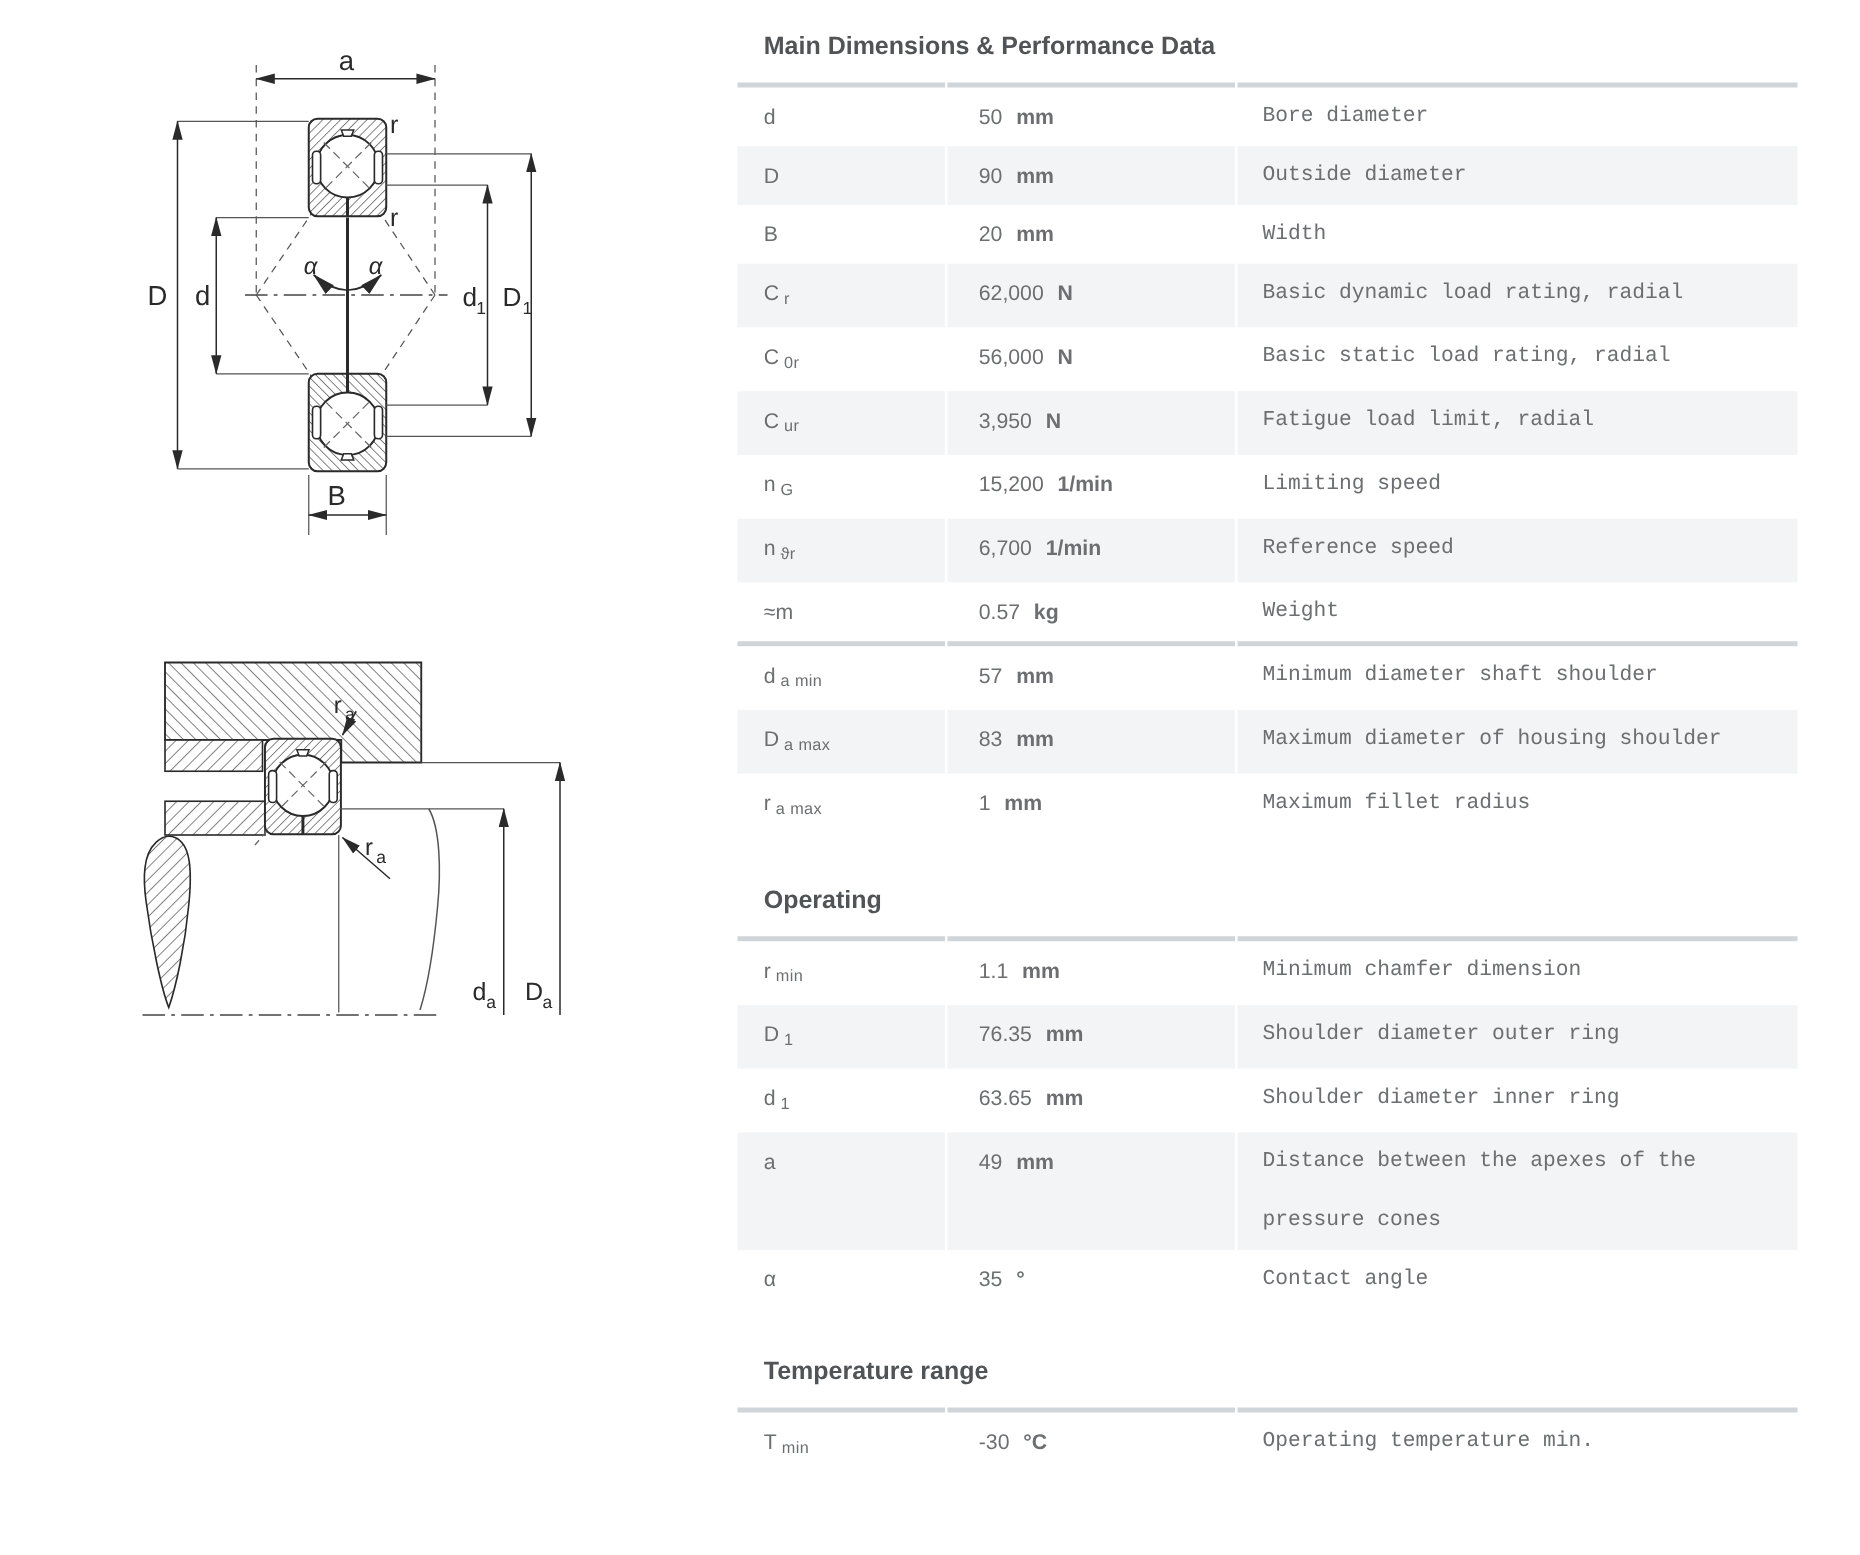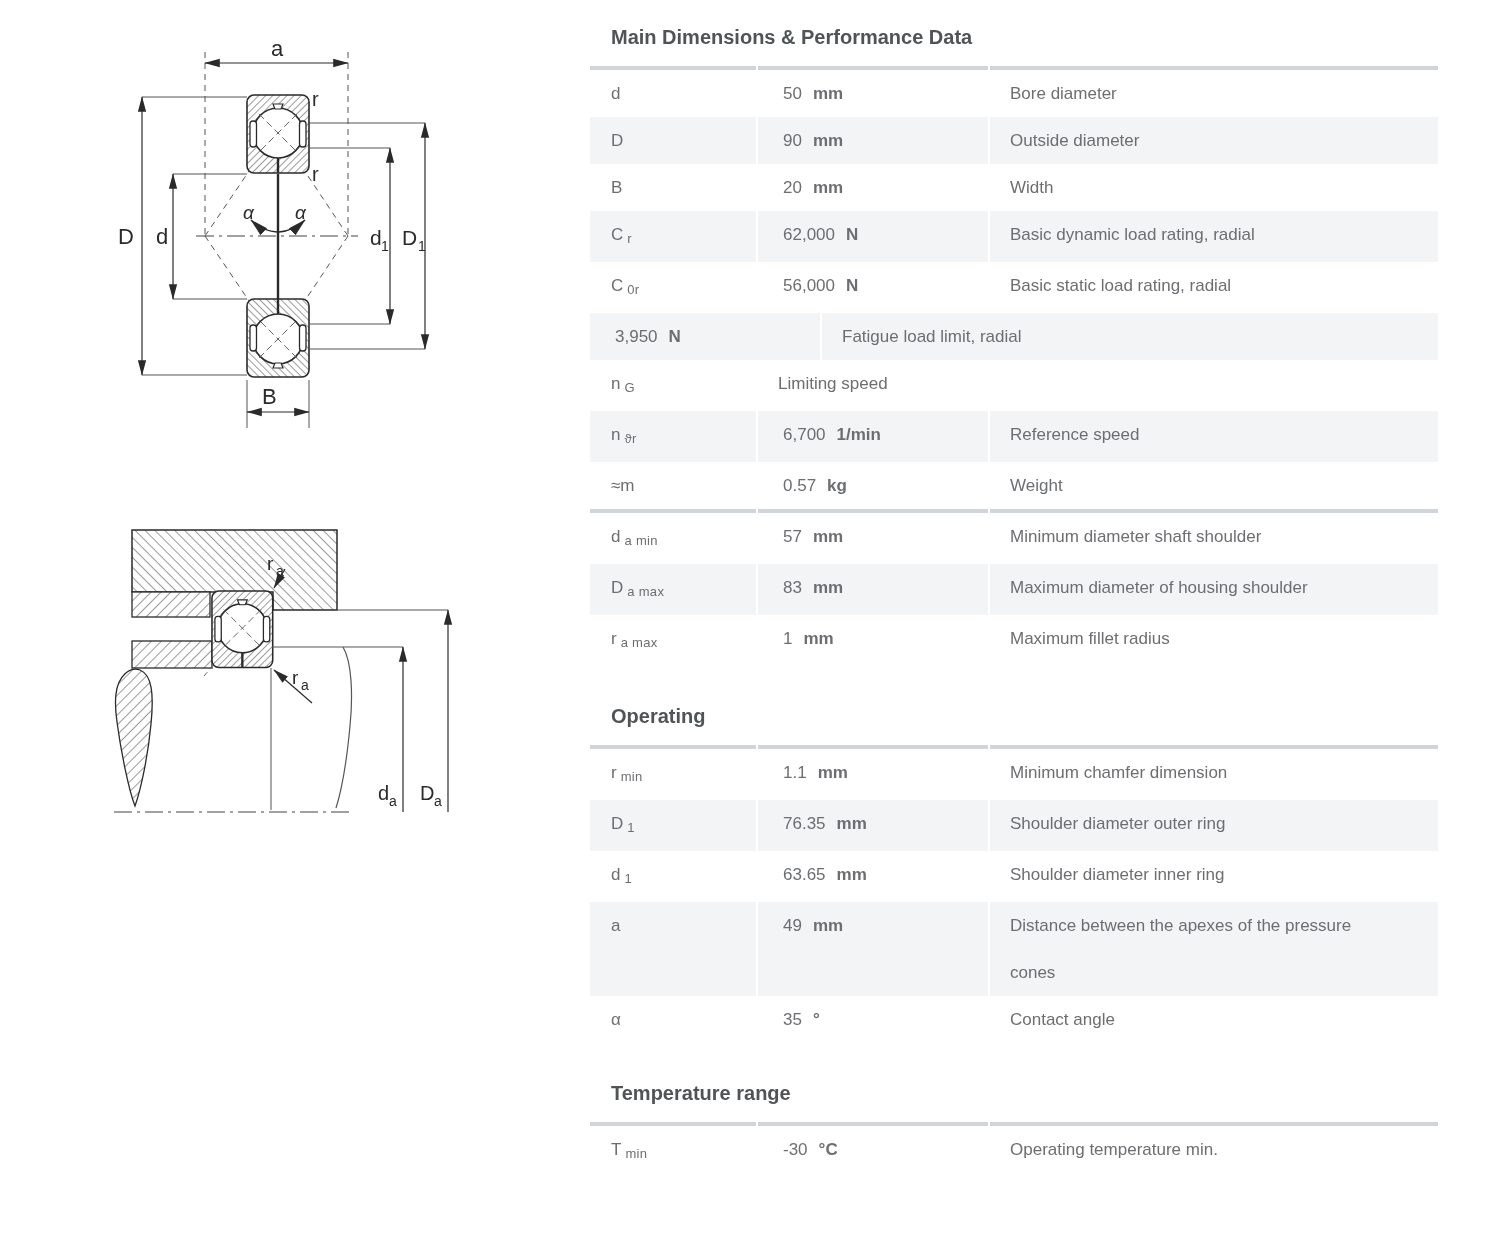--- a/index.html
+++ b/index.html
@@ -10,21 +10,21 @@
   h2.sec-title{font-size:20px;line-height:24px;font-weight:bold;color:#515457;
         margin:38px 0 17px 21px;}
   .section:first-child h2.sec-title{margin-top:4px;}
   .spec-table{width:100%;}
   .trow{display:flex;gap:2px;min-height:47px;font-size:17px;line-height:47px;}
   .trow > div{box-sizing:border-box;background:#fff;}
   .trow.alt > div{background:#f3f4f6;}
   .spec-table .trow:first-child > div{border-top:4px solid #cfd5d9;}
   .c1{width:166px;padding-left:21px;flex:none;}
   .c2{width:230px;padding-left:25px;flex:none;}
-  .c3{flex:1;padding-left:20px;padding-right:42px;}
+  .c3{flex:1;padding-left:20px;padding-right:42px;font-family:Liberation Mono, monospace;}
   .c1 sub,.sub{font-size:13px;margin-left:4px;vertical-align:-3px;letter-spacing:0.3px;}
   .unit{margin-left:11px;font-weight:bold;}
   svg text{font-family:"Liberation Sans",sans-serif;fill:#2a2a2a;}
   .it{font-style:italic;}
 </style>
 </head>
 <body>
 
 <div class="page">
 
@@ -178,25 +178,27 @@
             <div class="c1"><span>C</span><sub>r</sub></div>
             <div class="c2"><span class="val">62,000</span><span class="unit">N</span></div>
             <div class="c3">Basic dynamic load rating, radial</div>
           </div>
           <div class="trow">
             <div class="c1"><span>C</span><sub>0r</sub></div>
             <div class="c2"><span class="val">56,000</span><span class="unit">N</span></div>
             <div class="c3">Basic static load rating, radial</div>
           </div>
           <div class="trow alt">
+            <div class="c1"><span>C</span><sub>ur</sub></div>
             <div class="c2"><span class="val">3,950</span><span class="unit">N</span></div>
             <div class="c3">Fatigue load limit, radial</div>
           </div>
           <div class="trow">
             <div class="c1"><span>n</span><sub>G</sub></div>
+            <div class="c2"><span class="val">15,200</span><span class="unit">1/min</span></div>
             <div class="c3">Limiting speed</div>
           </div>
           <div class="trow alt">
             <div class="c1"><span>n</span><sub>ϑr</sub></div>
             <div class="c2"><span class="val">6,700</span><span class="unit">1/min</span></div>
             <div class="c3">Reference speed</div>
           </div>
           <div class="trow">
             <div class="c1"><span>≈m</span></div>
             <div class="c2"><span class="val">0.57</span><span class="unit">kg</span></div>

